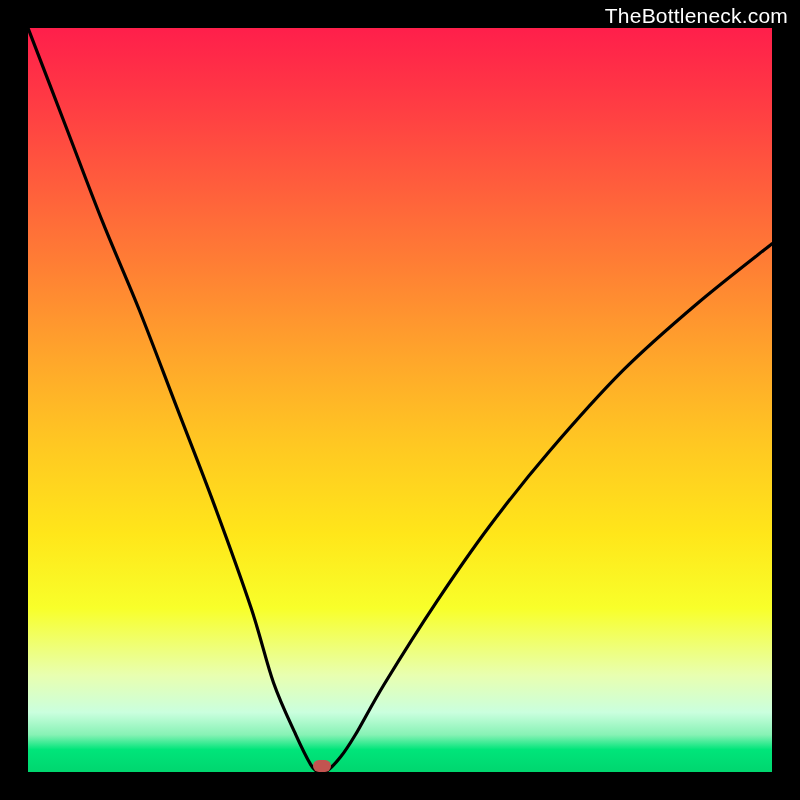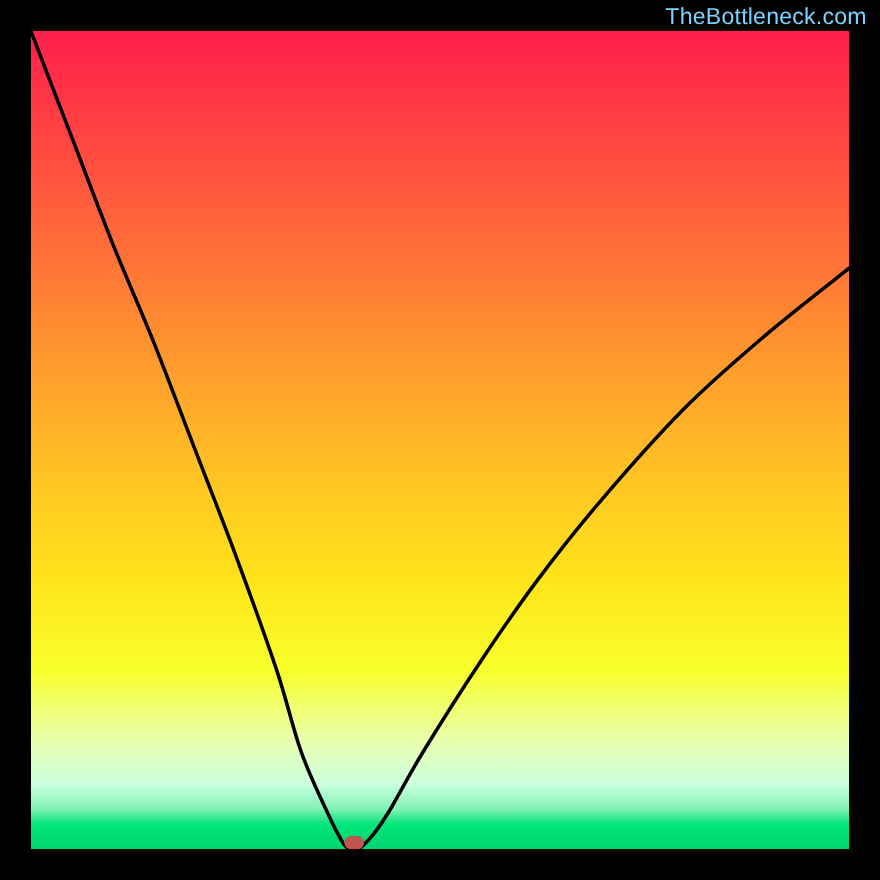--- a/index.html
+++ b/index.html
@@ -41,21 +41,21 @@
       #caffde 92%,
       #87f2b5 95%,
       #00e57a 97%,
       #00d66f 100%
     );
   }
   .watermark {
     position: absolute;
     top: 4px;
     right: 12px;
-    color: #7dd3fc;
+    color: #ffffff;
     font-size: 21px;
     font-weight: 500;
     letter-spacing: 0.2px;
     user-select: none;
   }
   .marker {
     position: absolute;
     width: 18px;
     height: 12px;
     background: #c25450;

